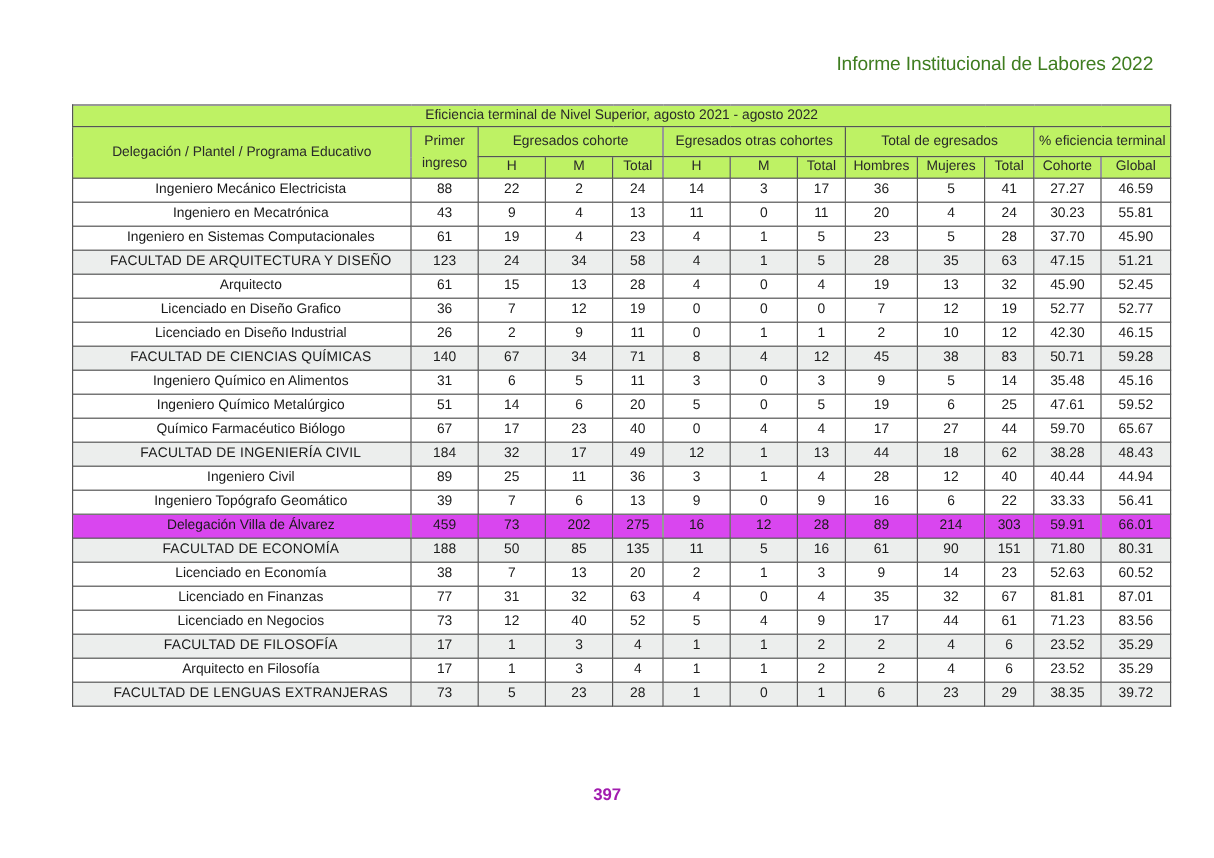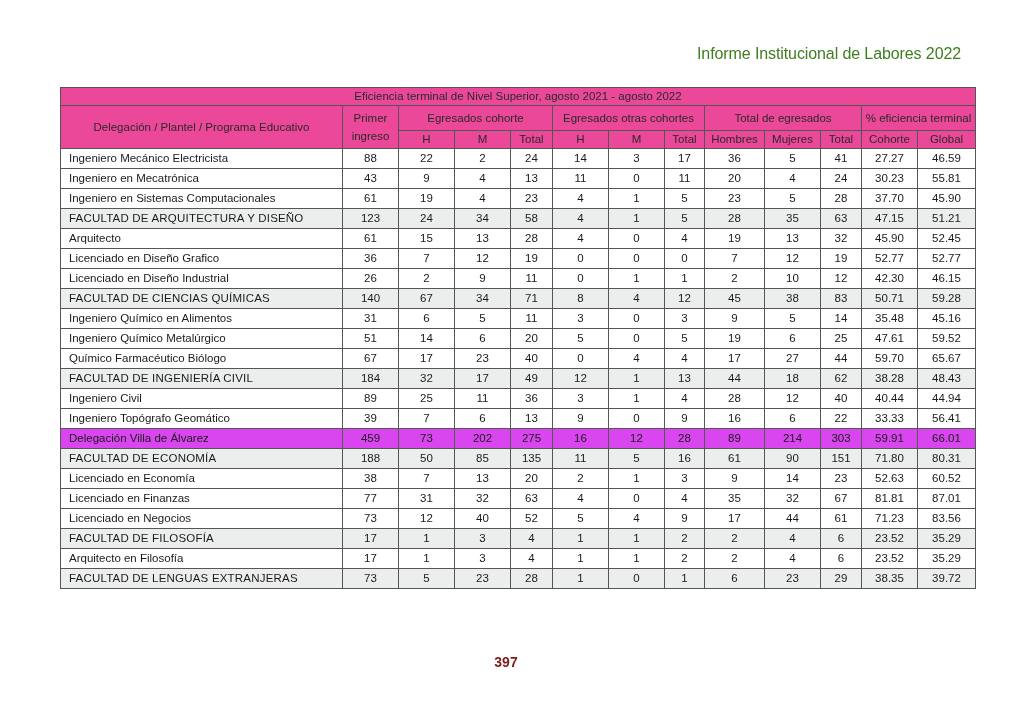--- a/index.html
+++ b/index.html
@@ -1,25 +1,25 @@
 <!DOCTYPE html>
 <html><head>
 <meta charset="utf-8">
 <style>
   html, body { margin: 0; padding: 0; background: #ffffff; }
   body { width: 1012px; height: 715px; position: relative; font-family: "Liberation Sans", sans-serif; color: #1a1a1a; }
   .report-header { position: absolute; top: 45px; left: 697px; font-size: 16px; color: #3f7d20; letter-spacing: -0.1px; }
-  .page-number { position: absolute; top: 654px; left: 0; width: 1012px; text-align: center; font-size: 14px; font-weight: bold; color: #7f1d1d; }
+  .page-number { position: absolute; top: 654px; left: 0; width: 1012px; text-align: center; font-size: 14px; font-weight: bold; color: #a21caf; }
   table.eff { position: absolute; top: 87px; left: 60px; width: 915px; border-collapse: collapse; table-layout: fixed; font-size: 11.5px; }
   table.eff td, table.eff th { border: 1px solid #555555; padding: 0 2px; height: 19px; line-height: 19px; text-align: center; white-space: nowrap; overflow: hidden; font-weight: normal; }
-  table.eff thead th { background: #ec4899; color: #2a2a2a; }
+  table.eff thead th { background: #bef264; color: #2a2a2a; }
   table.eff thead tr.title-row th { height: 17px; line-height: 17px; }
   table.eff thead tr.h1 th { height: 24px; line-height: 18px; }
   table.eff thead tr.h2 th { height: 17px; line-height: 17px; }
-  table.eff td.name { text-align: left; padding-left: 8px; }
+  table.eff td.name { text-align: center; padding-left: 17px; }
   table.eff tr.group td { background: #eceeed; }
   table.eff tr.group td.name { letter-spacing: 0.2px; }
   table.eff tr.deleg td { background: #d946ef; }
 </style>
 </head>
 <body>
 
 <div class="report-header">Informe Institucional de Labores 2022</div>
 
 <table class="eff">

